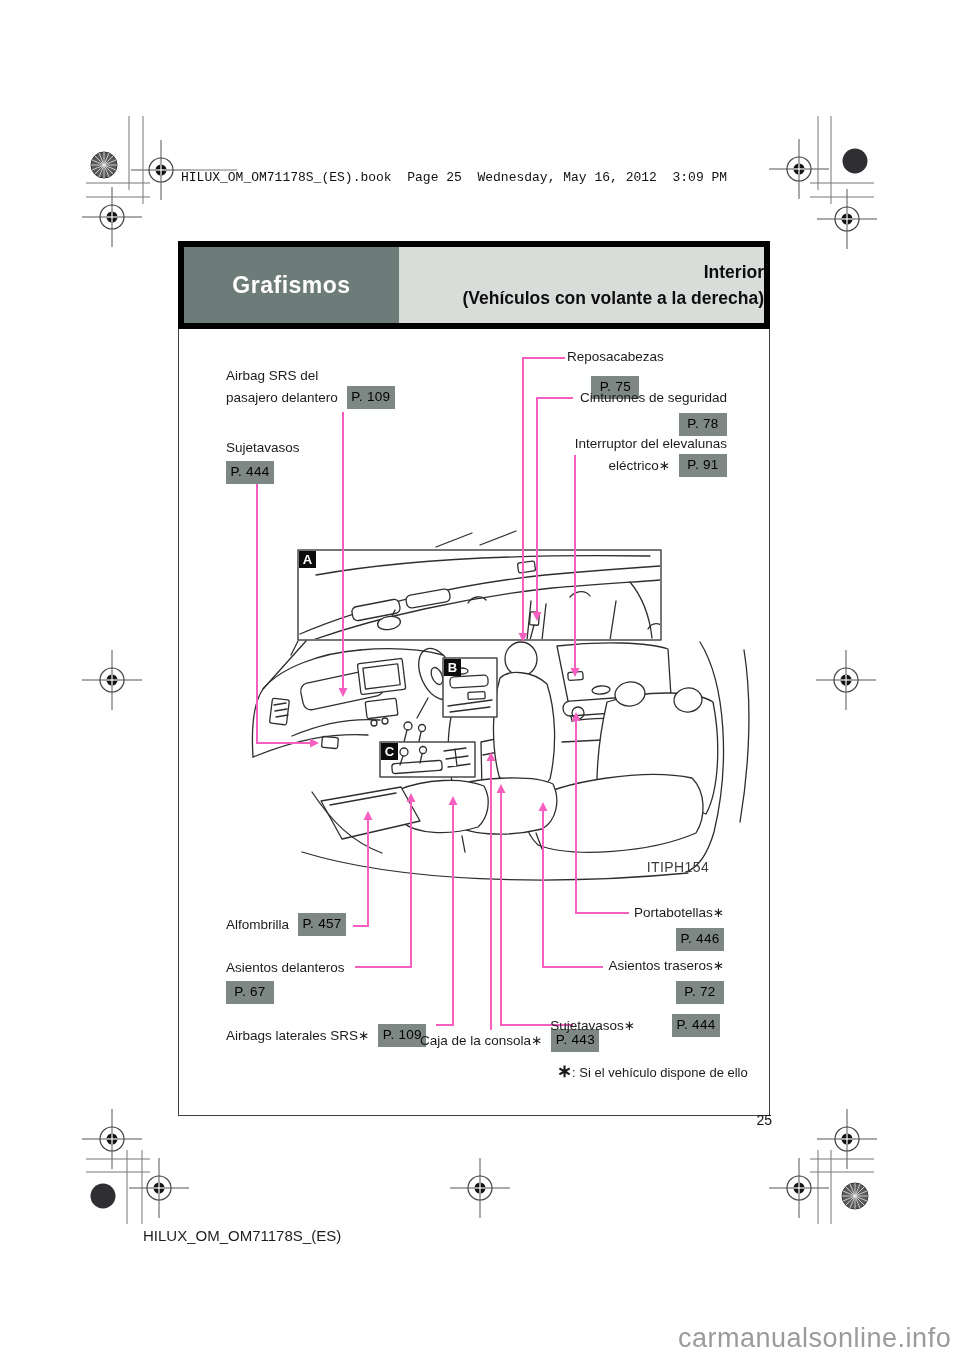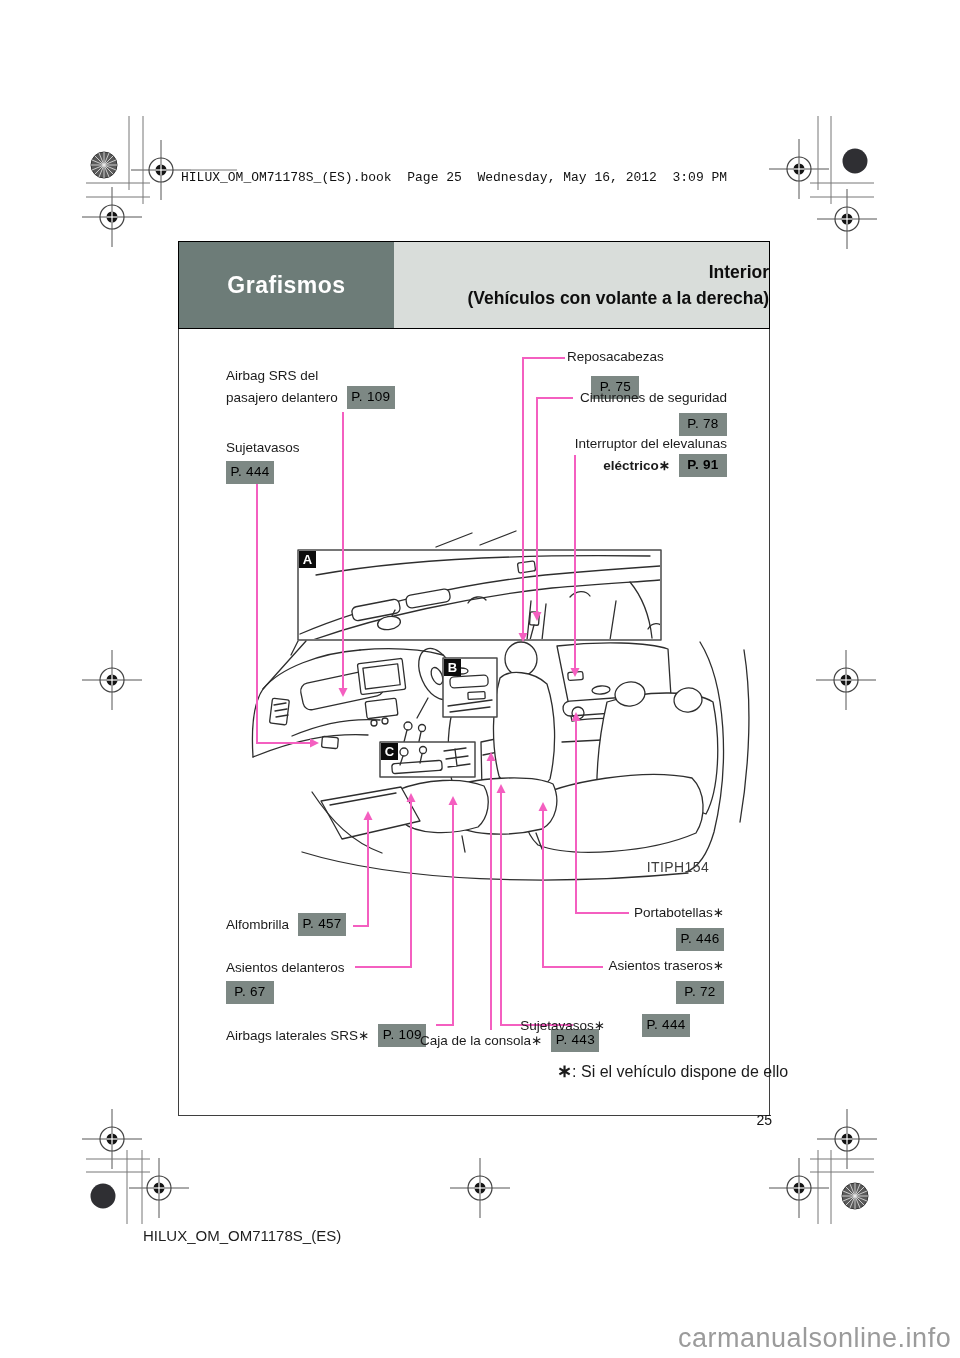--- a/index.html
+++ b/index.html
@@ -11,39 +11,39 @@
   }
   html,body{margin:0;padding:0;background:#fff;}
   #page{position:relative;width:960px;height:1358px;background:#fff;overflow:hidden;
         font-family:"Liberation Sans",sans-serif;color:#1b1b1b;}
   svg.overlay{position:absolute;left:0;top:0;width:960px;height:1358px;z-index:2;}
   .print-line{position:absolute;left:181px;top:170px;z-index:3;
       font:13px/16px "Liberation Mono","DejaVu Sans Mono",monospace;color:#111;white-space:pre;}
   .content-box{position:absolute;left:178px;top:241px;width:592px;height:875px;
       border:1.5px solid #3f3f3f;box-sizing:border-box;z-index:1;background:#fff;}
   .banner{position:absolute;left:178px;top:241px;width:592px;height:88px;z-index:3;
-      display:flex;border:1px solid #000000;box-sizing:border-box;}
+      display:flex;border:6px solid #000000;box-sizing:border-box;}
   .banner .cell-dark{width:215px;background:var(--banner-dark);display:flex;
       align-items:center;justify-content:center;}
   .banner .cell-dark span{color:#fff;font-size:23px;font-weight:bold;letter-spacing:.5px;}
   .banner .cell-light{flex:1;background:var(--banner-light);display:flex;flex-direction:column;
       justify-content:center;padding-left:22px;}
   .banner .cell-light div{font-size:17.5px;font-weight:bold;line-height:26px;color:#0e0e0e;text-align:right;}
   .callout{position:absolute;z-index:4;font-size:13.5px;line-height:20px;white-space:nowrap;}
   .row{display:flex;align-items:center;gap:9px;}
   .col-r{display:flex;flex-direction:column;align-items:flex-end;gap:5px;}
   .ref{display:inline-block;background:var(--ref-box);color:#000000;padding:1px 4px 2px;
       min-width:40px;text-align:center;letter-spacing:.3px;}
   .chip{position:absolute;z-index:4;width:17px;height:17px;background:#0c0c0c;color:#fff;
       font-size:13px;font-weight:bold;display:flex;align-items:center;justify-content:center;}
   .fig-code{position:absolute;z-index:4;left:628px;top:859px;width:100px;text-align:center;
       font-size:14px;color:#3d3d3d;letter-spacing:.4px;}
   .footnote{position:absolute;z-index:4;left:557px;top:1060px;display:flex;align-items:baseline;}
   .footnote .sym{font-size:18px;font-weight:bold;}
-  .footnote .txt{font-size:16px;}
+  .footnote .txt{font-size:13px;}
   .page-num{position:absolute;z-index:4;left:700px;top:1112px;width:72px;text-align:right;
       font-size:14px;color:#111;}
   .footer-code{position:absolute;z-index:4;left:143px;top:1227px;font-size:15px;color:#1d1d1d;}
   .watermark{position:absolute;z-index:4;left:678px;top:1323px;font-size:27px;
       color:var(--watermark);letter-spacing:.5px;}
 </style>
 </head>
 <body>
 
 <div id="page">
@@ -282,21 +282,21 @@
     <span class="ref">P. 75</span>
   </div>
 
   <div class="callout col-r" style="left:576px;top:388px;width:151px;">
     <span>Cinturones de seguridad</span>
     <span class="ref">P. 78</span>
   </div>
 
   <div class="callout" style="left:569px;top:434px;width:158px;text-align:right;">
     <div>Interruptor del elevalunas</div>
-    <div class="row" style="justify-content:flex-end;font-weight:bold;">
+    <div class="row" style="justify-content:flex-end;">
       <span>eléctrico∗</span>
       <span class="ref">P. 91</span>
     </div>
   </div>
 
   <div class="callout row" style="left:226px;top:913px;">
     <span>Alfombrilla</span>
     <span class="ref">P. 457</span>
   </div>
 
@@ -318,21 +318,21 @@
   <div class="callout col-r" style="left:600px;top:903px;width:124px;">
     <span>Portabotellas∗</span>
     <span class="ref">P. 446</span>
   </div>
 
   <div class="callout col-r" style="left:600px;top:956px;width:124px;">
     <span>Asientos traseros∗</span>
     <span class="ref">P. 72</span>
   </div>
 
-  <div class="callout row" style="left:526px;top:1014px;width:164px;justify-content:flex-end;gap:37px;">
+  <div class="callout row" style="left:556px;top:1014px;width:164px;justify-content:flex-end;gap:37px;">
     <span>Sujetavasos∗</span>
     <span class="ref">P. 444</span>
   </div>
 
   <div class="footnote">
     <span class="sym">∗</span>
     <span class="txt">: Si el vehículo dispone de ello</span>
   </div>
 
   <div class="page-num">25</div>

